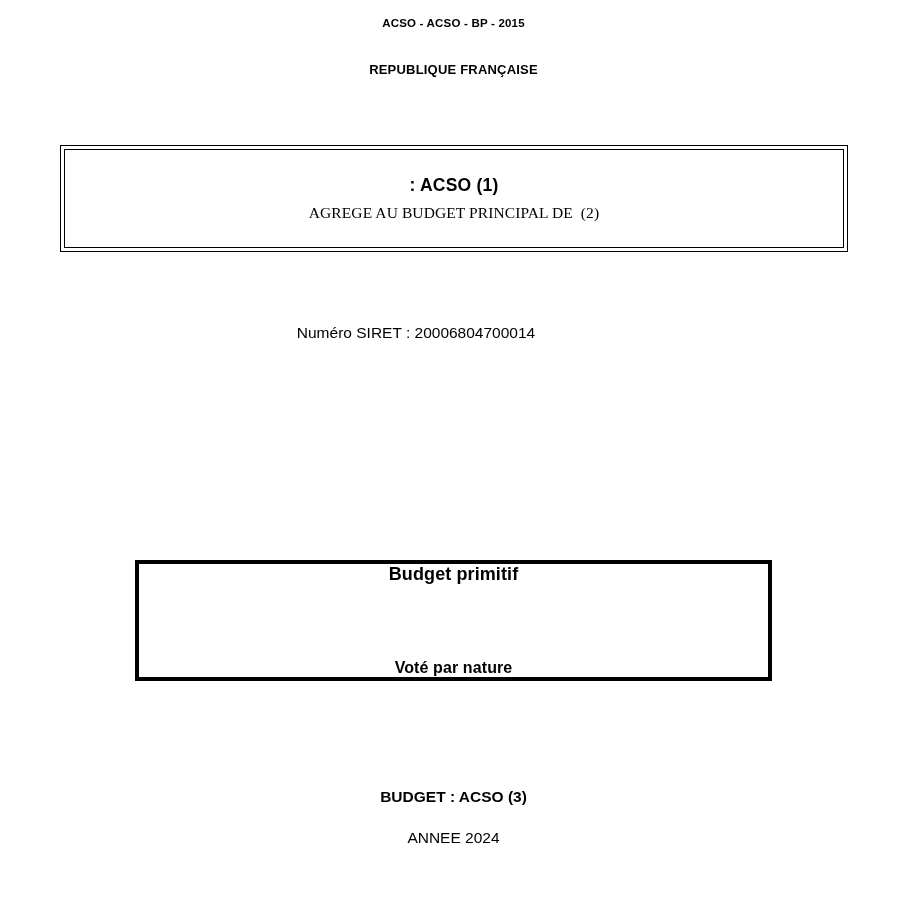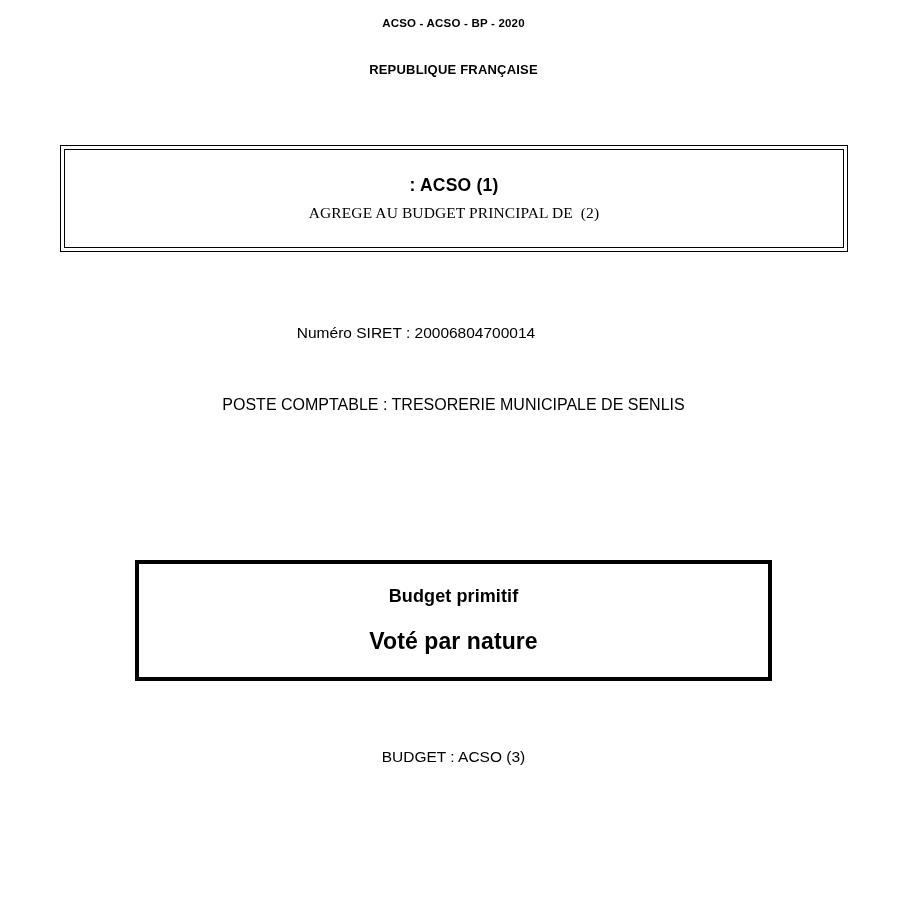--- a/index.html
+++ b/index.html
@@ -117,78 +117,79 @@
   .budget-box {
     position: absolute;
     top: 560px;
     left: 135px;
     width: 637px;
     height: 121px;
     box-sizing: border-box;
     border: 4px solid #000000;
     display: flex;
     flex-direction: column;
-    justify-content: center;
+    justify-content: space-between;
     align-items: center;
   }
   .budget-type {
     font-size: 18px;
     font-weight: bold;
     text-align: center;
     margin-bottom: 21px;
     letter-spacing: 0.1px;
   }
   .budget-vote {
-    font-size: 23px;
+    font-size: 16px;
     font-weight: bold;
     text-align: center;
     letter-spacing: 0.1px;
   }
 
   
   .budget-label-line {
     position: absolute;
-    top: 748px;
+    top: 788px;
     left: 0;
     width: 907px;
     text-align: center;
     font-size: 15.5px;
+    font-weight: bold;
   }
 
   .year-line {
     position: absolute;
     top: 829px;
     left: 0;
     width: 907px;
     text-align: center;
     font-size: 15.5px;
   }
 </style>
 </head>
 <body>
 
 <div class="page">
 
-  <div class="doc-ref">ACSO - ACSO - BP - 2020</div>
+  <div class="doc-ref">ACSO - ACSO - BP - 2015</div>
 
   <div class="republic-title">REPUBLIQUE FRANÇAISE</div>
 
   <div class="entity-box">
     <div class="entity-box-inner">
       <div class="entity-name">: ACSO (1)</div>
       <div class="entity-aggregate">AGREGE AU BUDGET PRINCIPAL DE  (2)</div>
     </div>
   </div>
 
   <div class="siret-line">Numéro SIRET : 20006804700014</div>
 
-  <div class="poste-line">POSTE COMPTABLE : TRESORERIE MUNICIPALE DE SENLIS</div>
 
 
   <div class="budget-box">
     <div class="budget-type">Budget primitif</div>
     <div class="budget-vote">Voté par nature</div>
   </div>
 
   <div class="budget-label-line">BUDGET : ACSO (3)</div>
 
+  <div class="year-line">ANNEE 2024</div>
 
 </div>
 
 </body></html>

